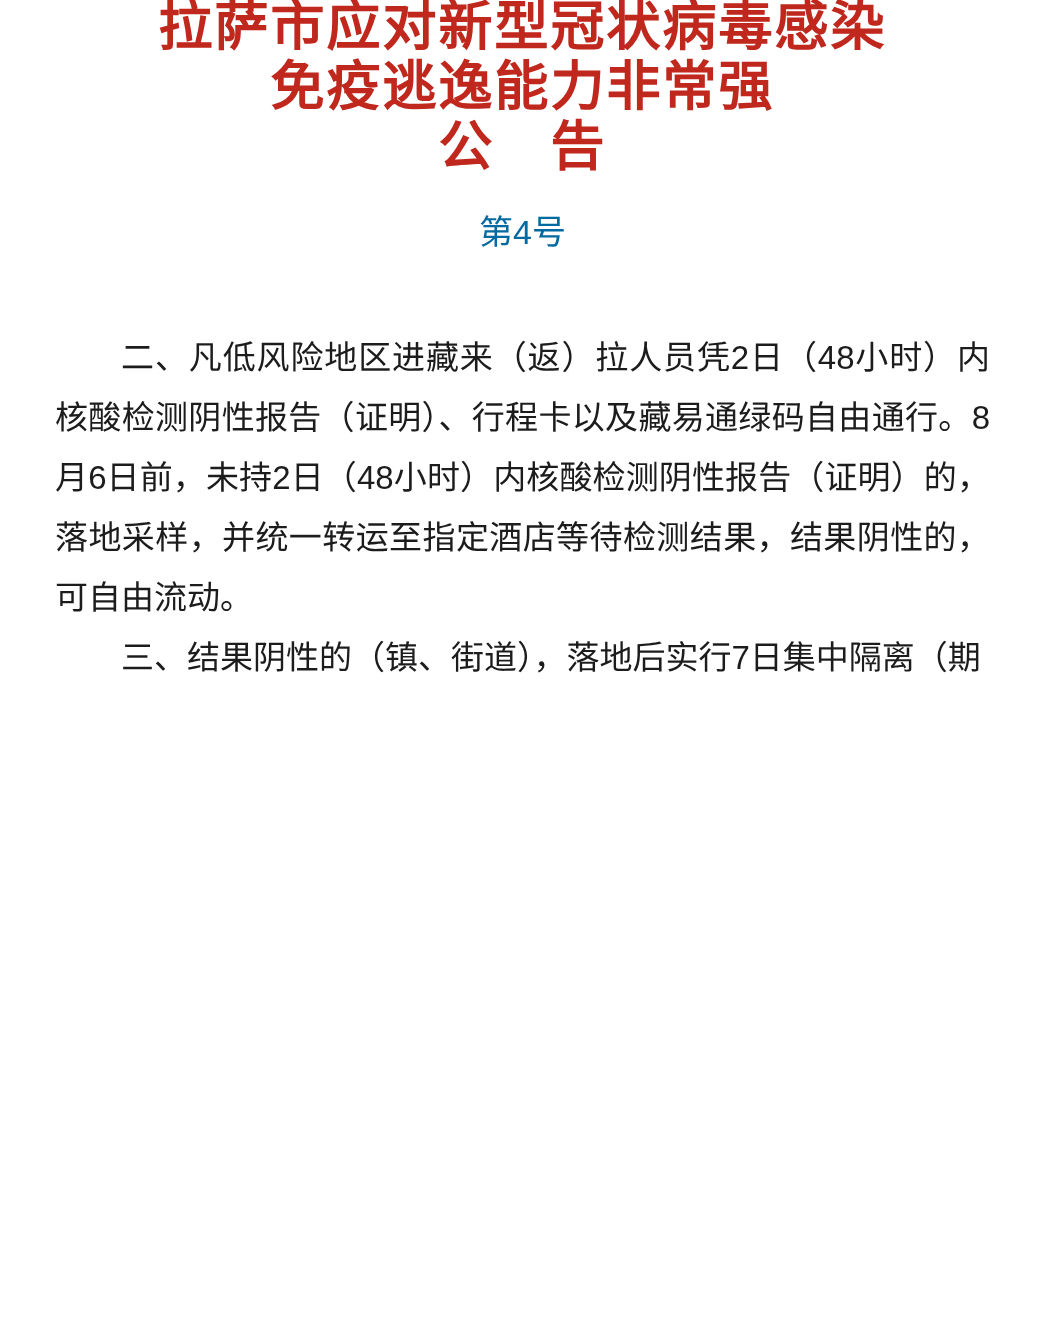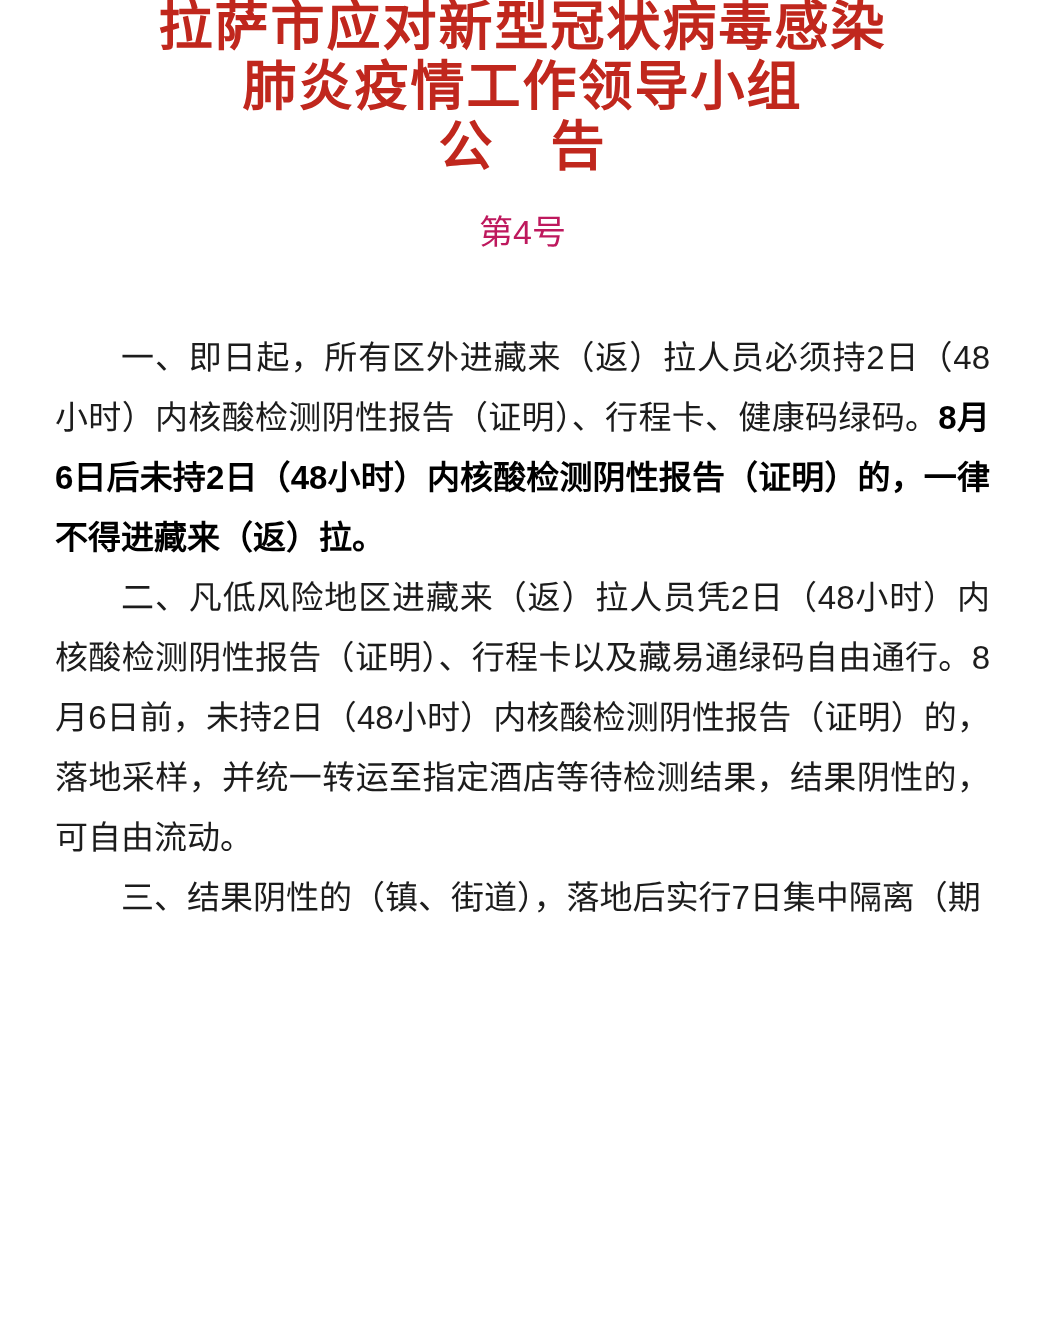--- a/index.html
+++ b/index.html
@@ -23,21 +23,21 @@
     font-weight: bold;
     font-size: 54px;
     line-height: 60px;
     letter-spacing: 2px;
   }
   .title-line3 {
   }
   .doc-number {
     margin-top: 10px;
     text-align: center;
-    color: #be185d;
+    color: #0369a1;
     font-size: 34px;
     line-height: 40px;
     font-weight: normal;
   }
   .doc-body {
     margin: 76px 55px 0 55px;
     width: 935px;
     color: #1c1c1c;
     font-size: 33px;
     line-height: 60px;
@@ -54,30 +54,27 @@
   }
 </style>
 </head>
 <body>
 
 <div class="page">
 
   <header>
     <h1 class="title-block">
       <div class="title-line1">拉萨市应对新型冠状病毒感染</div>
-      <div class="title-line2">肺炎疫情工作领导小组</div>
+      <div class="title-line2">免疫逃逸能力非常强</div>
       <div class="title-line3">公　告</div>
     </h1>
     <div class="doc-number">第4号</div>
   </header>
 
   <main class="doc-body">
-    <p>
-      <span>一、即日起，所有区外进藏来（返）拉人员必须持2日（48小时）内核酸检测阴性报告（证明）、行程卡、健康码绿码。</span><span class="bold-run">8月6日后未持2日（48小时）内核酸检测阴性报告（证明）的，一律不得进藏来（返）拉。</span>
-    </p>
     <p>
       <span>二、凡低风险地区进藏来（返）拉人员凭2日（48小时）内核酸检测阴性报告（证明）、行程卡以及藏易通绿码自由通行。8月6日前，未持2日（48小时）内核酸检测阴性报告（证明）的，落地采样，并统一转运至指定酒店等待检测结果，结果阴性的，可自由流动。</span>
     </p>
     <p>
       <span>三、结果阴性的（镇、街道），落地后实行7日集中隔离（期</span>
     </p>
   </main>
 
 </div>
 

